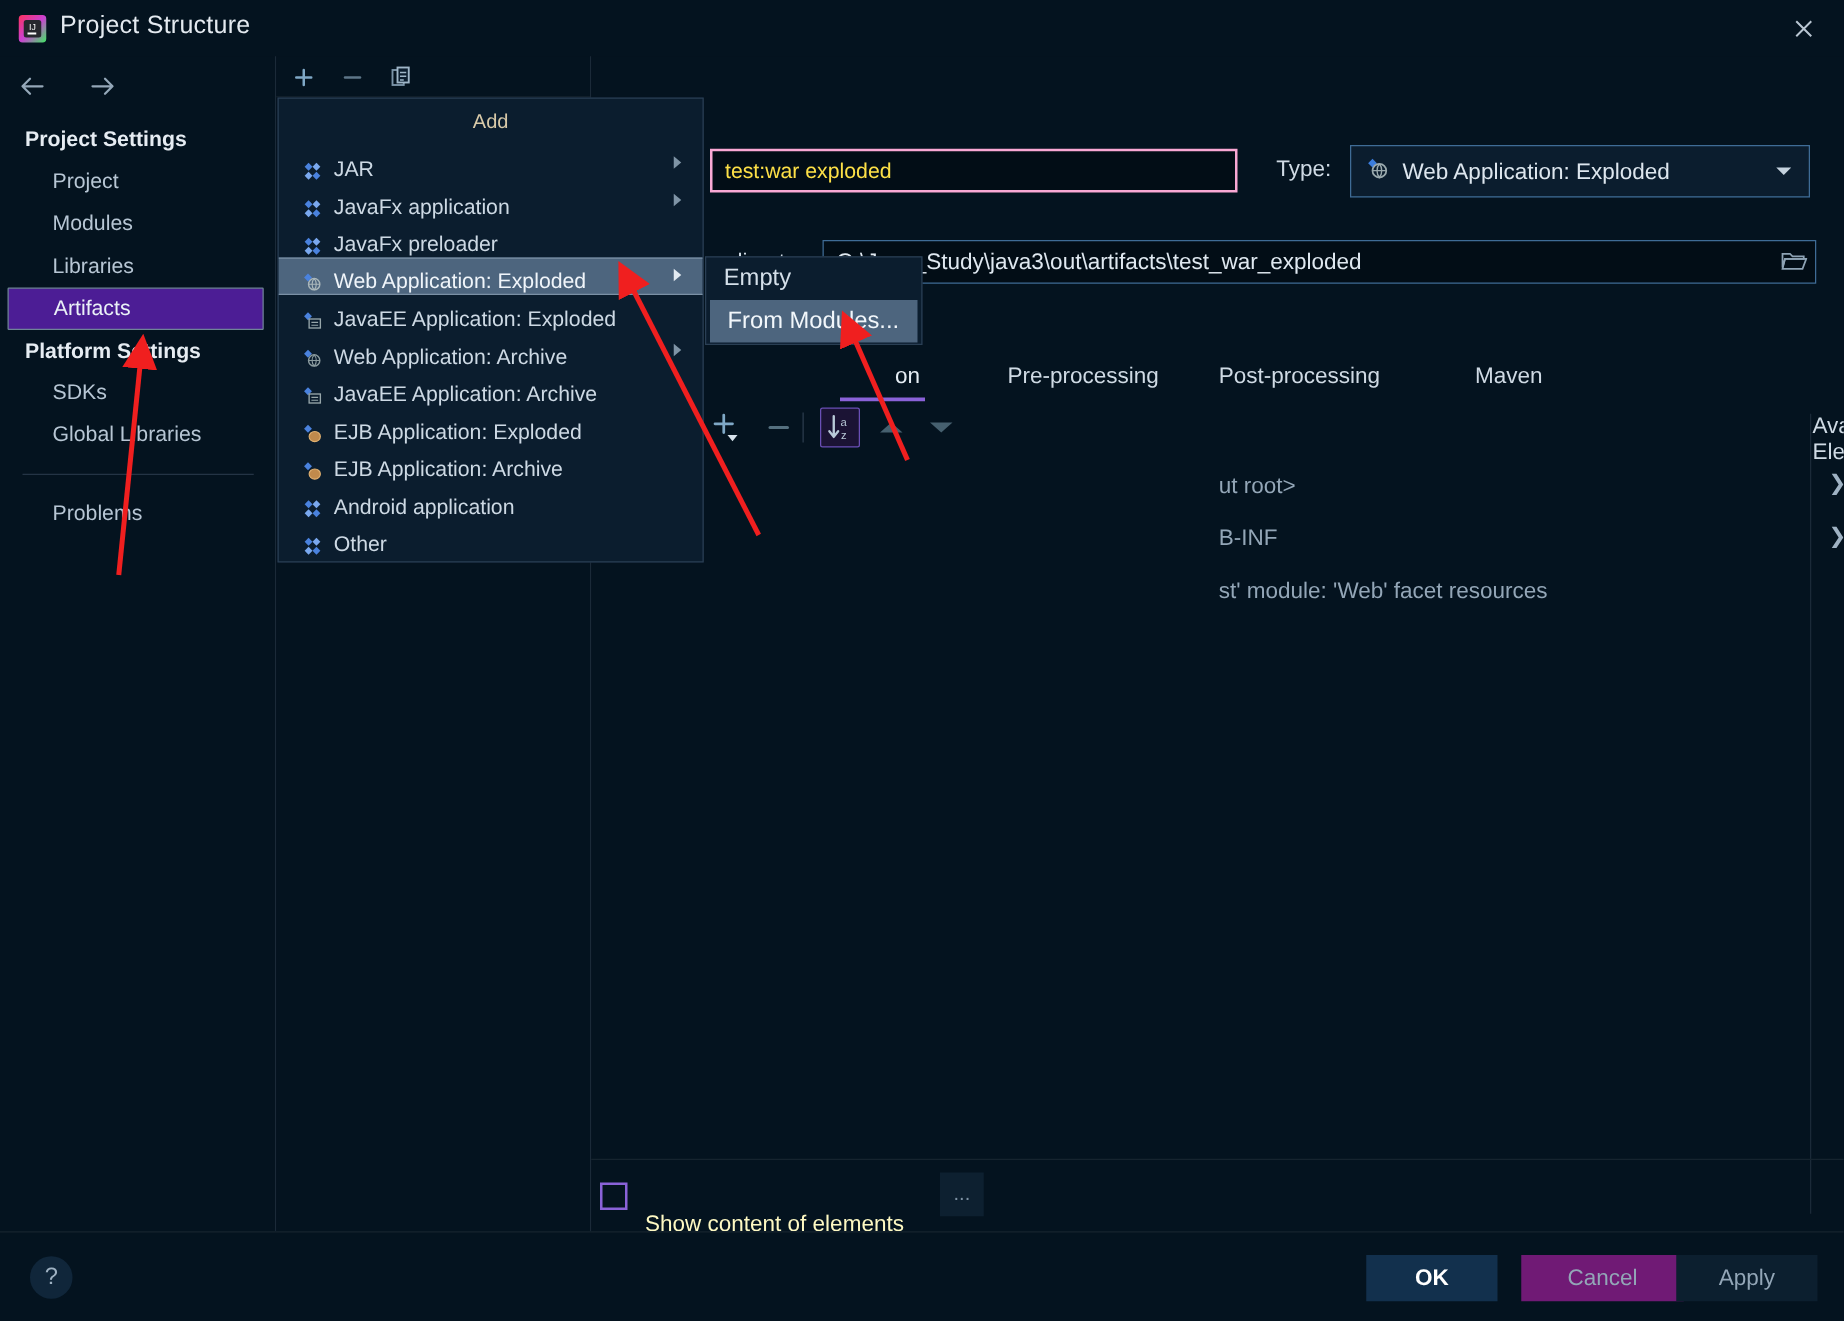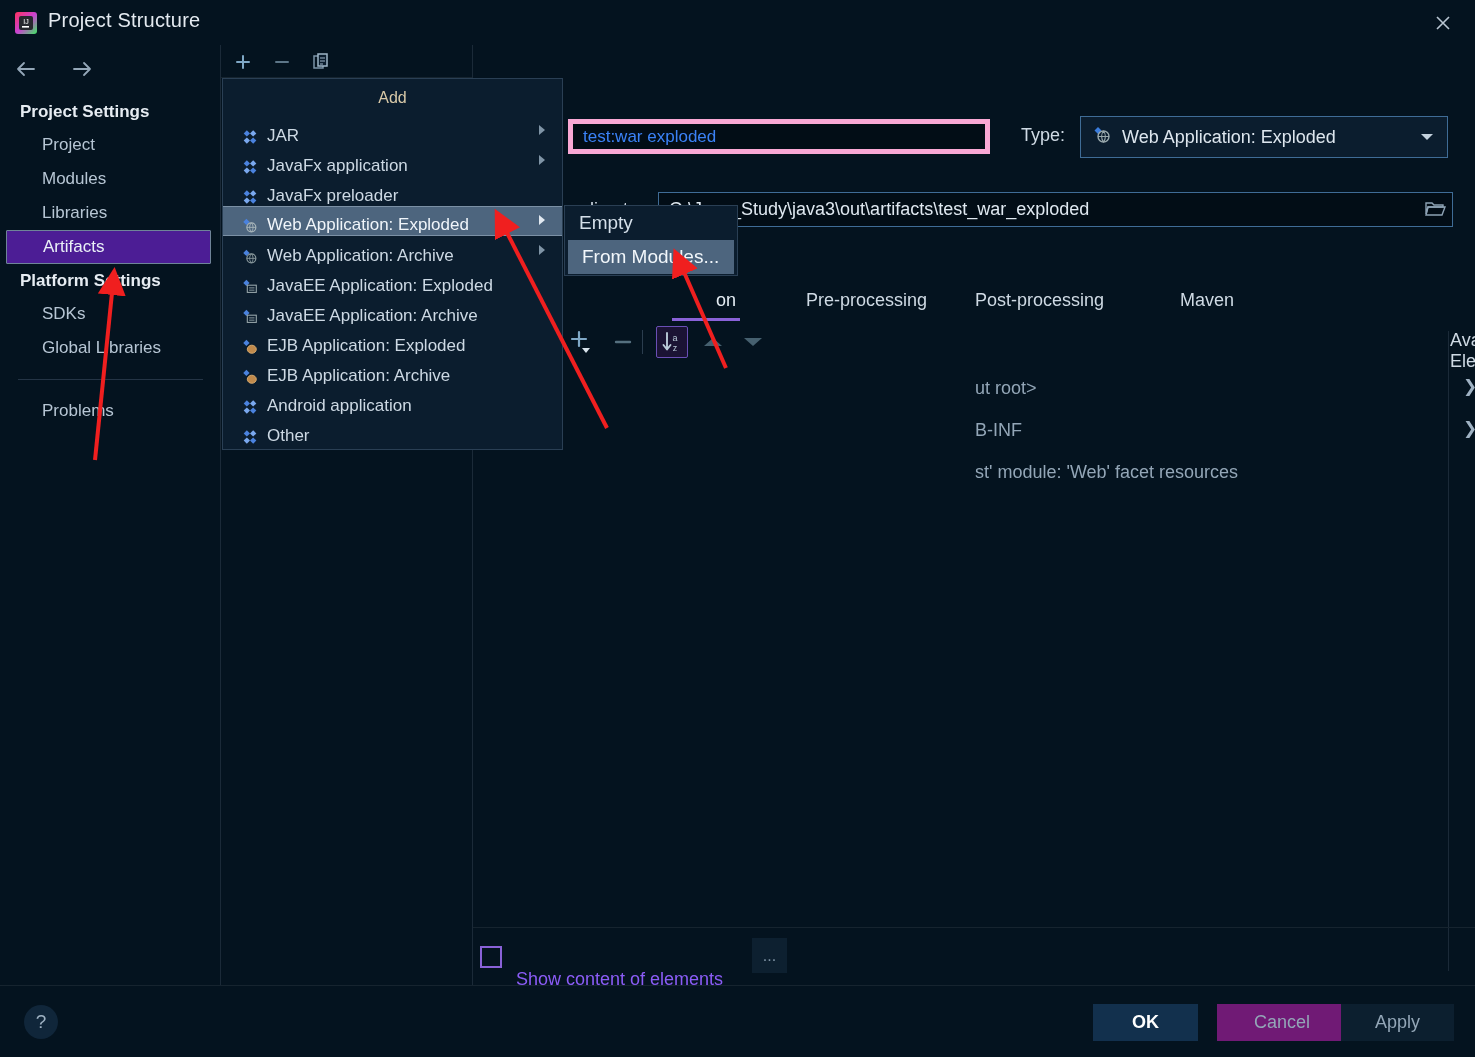--- a/index.html
+++ b/index.html
@@ -38,21 +38,21 @@
   .art-toolbar .tool { position:absolute; top:3px; width:28px; height:28px; display:flex; align-items:center;
                        justify-content:center; cursor:pointer; }
   .art-panel { position:absolute; left:221px; top:78px; width:252px; height:907px; background:#04131f;
                border-right:1px solid #1b2a38; }
   .art-divider { position:absolute; left:472px; top:45px; width:1px; height:940px; background:#1b2a38; }
 
   
   .editor { position:absolute; left:473px; top:45px; width:1002px; height:940px; background:#04131f; }
 
   .name-field { position:absolute; left:95px; top:74px; width:422px; height:35px; background:#020d16;
-                border:5px solid #f9a8d4; color:#3b82f6; font-size:17px; padding:0 10px; line-height:33px; }
+                border:2px solid #f9a8d4; color:#fde047; font-size:17px; padding:0 10px; line-height:33px; }
   .type-label { position:absolute; left:548px; top:80px; font-size:18px; color:#cfdae4; }
   .type-combo { position:absolute; left:607px; top:71px; width:368px; height:42px; background:#0b1d2e;
                 border:1px solid #3f6c96; display:flex; align-items:center; }
   .type-combo .ic { margin-left:10px; }
   .type-combo .txt { font-size:18px; color:#dde6ee; margin-left:9px; }
   .type-combo .arrow { position:absolute; right:0; top:0; width:40px; height:40px; display:flex;
                        align-items:center; justify-content:center; cursor:pointer; }
 
   .dir-label { position:absolute; left:95px; top:154px; font-size:18px; color:#cfdae4; text-align:right; width:90px; }
   .dir-field { position:absolute; left:185px; top:147px; width:795px; height:35px; background:#020d16;
@@ -77,21 +77,21 @@
   .layout-tree .row { height:42px; line-height:42px; white-space:nowrap;margin-left:16px; }
 
   .tree-divider { position:absolute; left:975px; top:286px; width:1px; height:640px; background:#1b2a38; }
   .avail-tree { position:absolute; left:984px; top:320px; width:480px; font-size:18px; }
   .avail-tree .row { height:42px; display:flex; align-items:center; color:#9fb2c3; cursor:pointer; }
   .avail-tree .chev { width:26px; display:flex; justify-content:center; color:#9fb2c3; font-size:17px; }
 
   .bottom-divider { position:absolute; left:473px; top:927px; width:1002px; height:1px; background:#16242f; }
   .show-content { position:absolute; left:480px; top:940px; display:flex; align-items:center; height:34px; }
   .chk { width:22px; height:22px; border:2px solid #8a62d8; background:transparent; cursor:pointer; }
-  .sc-label { font-size:18px; color:#8b5cf6; margin-left:14px;margin-top:44px; }
+  .sc-label { font-size:18px; color:#fef9c3; margin-left:14px;margin-top:44px; }
   .dots-btn { position:absolute; left:752px; top:938px; width:35px; height:35px; background:#0d2030;
               display:flex; align-items:center; justify-content:center; color:#7f93a5; font-size:16px; cursor:pointer; }
 
   
   .bottombar { position:absolute; left:0; top:985px; width:1475px; height:72px; background:#04131f;
                border-top:1px solid #16242f; }
   .help-btn { position:absolute; left:24px; top:1005px; width:34px; height:34px; border-radius:50%;
               background:#10263a; color:#9fb2c3; display:flex; align-items:center; justify-content:center;
               font-size:19px; cursor:pointer; }
   .dlg-btn { position:absolute; top:1004px; height:37px; display:flex; align-items:center; justify-content:center;
@@ -372,41 +372,41 @@
           <svg width="12" height="12" viewBox="0 0 12 12">
               <path d="M3 1 L9 6 L3 11 Z" fill="#e2eaf2"></path>
             </svg>
         </span>
       </div>
 
       <div class="menu-item">
         <span class="mi-ic">
           <svg width="18" height="18" viewBox="0 0 20 20">
             <path d="M6 2 L9.5 5.5 L6 9 L2.5 5.5 Z" fill="#4a82de"></path>
+            <rect x="7" y="8" width="10" height="8" fill="none" stroke="#97a6aa" stroke-width="1.2"></rect>
+            <path d="M9 11 H15 M9 13.5 H15" stroke="#97a6aa" stroke-width="1"></path>
+          </svg>
+        </span>
+        <span class="mi-lbl">JavaEE Application: Exploded</span>
+      </div>
+
+      <div class="menu-item">
+        <span class="mi-ic">
+          <svg width="18" height="18" viewBox="0 0 20 20">
+            <path d="M6 2 L9.5 5.5 L6 9 L2.5 5.5 Z" fill="#4a82de"></path>
             <circle cx="11.5" cy="11.5" r="5" fill="none" stroke="#8a9a9e" stroke-width="1.3"></circle>
             <path d="M6.5 11.5 H16.5 M11.5 6.5 C14 9 14 14 11.5 16.5 C9 14 9 9 11.5 6.5" fill="none" stroke="#8a9a9e" stroke-width="1"></path>
           </svg>
         </span>
         <span class="mi-lbl">Web Application: Archive</span>
         <span class="mi-arrow">
           <svg width="12" height="12" viewBox="0 0 12 12">
               <path d="M3 1 L9 6 L3 11 Z" fill="#7f94a6"></path>
             </svg>
         </span>
-      </div>
-
-      <div class="menu-item">
-        <span class="mi-ic">
-          <svg width="18" height="18" viewBox="0 0 20 20">
-            <path d="M6 2 L9.5 5.5 L6 9 L2.5 5.5 Z" fill="#4a82de"></path>
-            <rect x="7" y="8" width="10" height="8" fill="none" stroke="#97a6aa" stroke-width="1.2"></rect>
-            <path d="M9 11 H15 M9 13.5 H15" stroke="#97a6aa" stroke-width="1"></path>
-          </svg>
-        </span>
-        <span class="mi-lbl">JavaEE Application: Exploded</span>
       </div>
 
       <div class="menu-item">
         <span class="mi-ic">
           <svg width="18" height="18" viewBox="0 0 20 20">
             <path d="M6 2 L9.5 5.5 L6 9 L2.5 5.5 Z" fill="#4a82de"></path>
             <rect x="7" y="8" width="10" height="8" fill="none" stroke="#97a6aa" stroke-width="1.2"></rect>
             <path d="M9 11 H15 M9 13.5 H15" stroke="#97a6aa" stroke-width="1"></path>
           </svg>
         </span>

